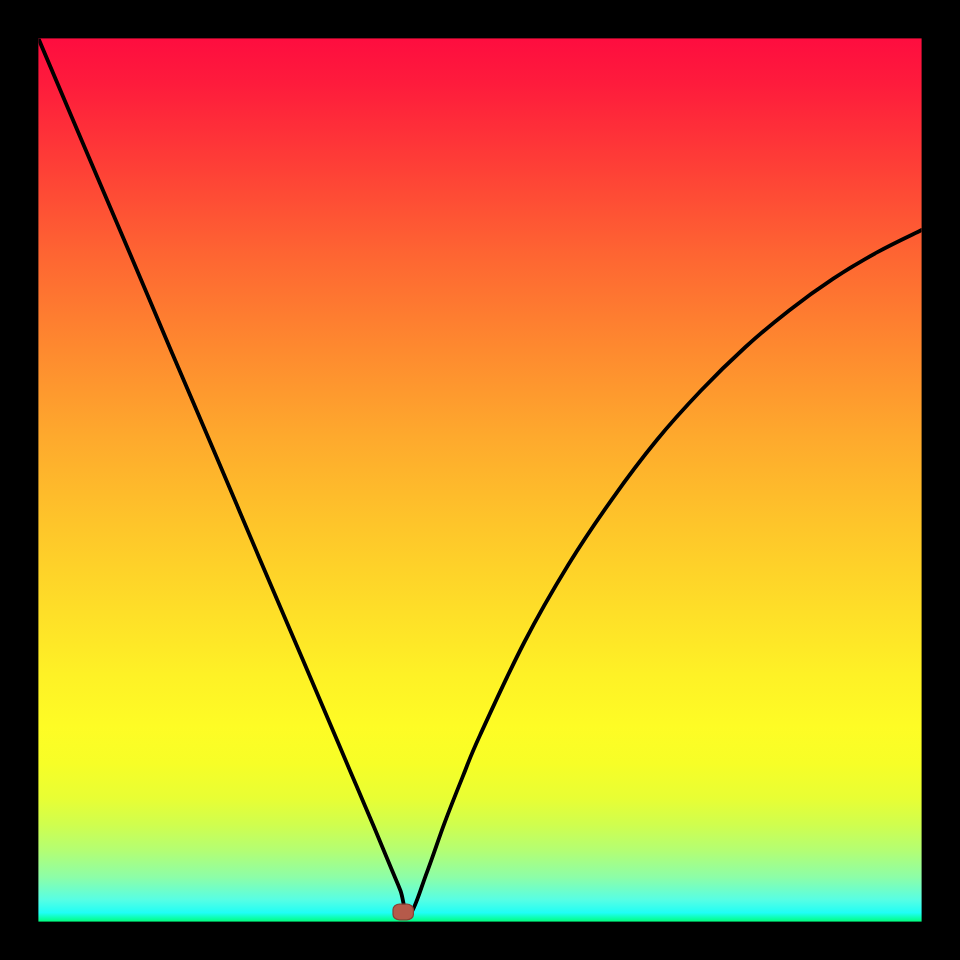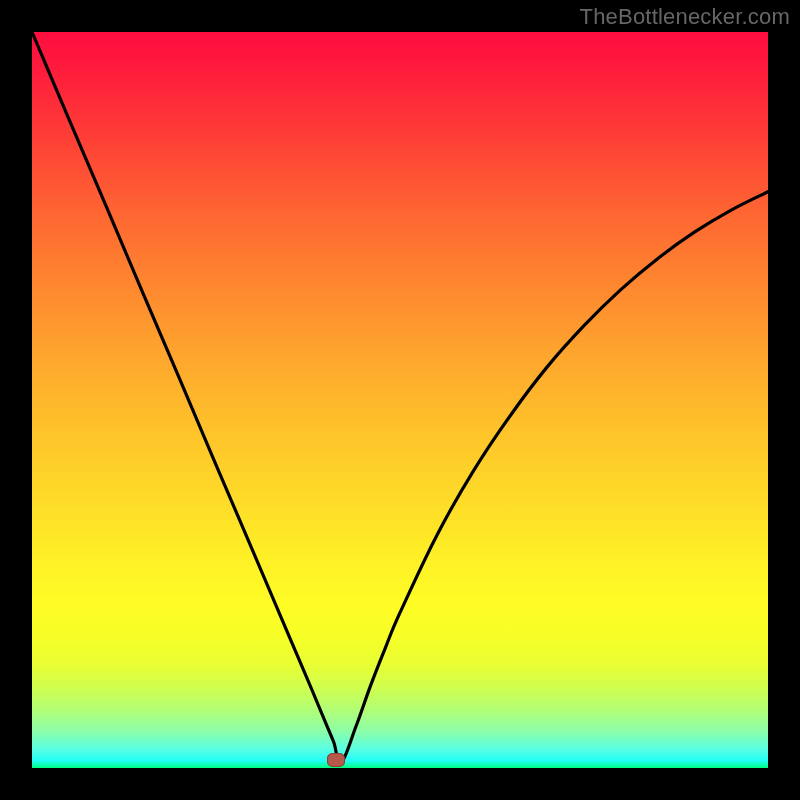--- a/index.html
+++ b/index.html
@@ -69,20 +69,19 @@
     border-radius: 6px / 5px;
     background: #b55a4a;
     border: 1px solid #8a3f33;
     transform: translate(-50%, -50%);
   }
 </style>
 </head>
 <body>
 
 <div class="stage">
-  <div class="watermark">TheBottlenecker.com</div>
   <div class="plot">
     <svg class="curve-svg" viewBox="0 0 736 736" preserveAspectRatio="none">
       <path id="curve-path" fill="none" stroke="#000" stroke-width="3.2" stroke-linecap="round" stroke-linejoin="round" d="M 0.00 0.00 C 6.75 15.92, 23.31 55.14, 36.80 86.85 C 50.29 118.56, 60.11 141.25, 73.60 172.96 C 87.09 204.67, 96.91 228.10, 110.40 259.81 C 123.89 291.52, 133.71 314.21, 147.20 345.92 C 160.69 377.63, 170.51 401.06, 184.00 432.77 C 197.49 464.48, 208.66 490.41, 220.80 518.88 C 232.94 547.35, 242.14 569.04, 250.24 588.06 C 258.34 607.09, 259.56 609.97, 264.96 622.66 C 270.36 635.34, 274.28 644.43, 279.68 657.25 C 285.08 670.07, 290.35 682.86, 294.40 692.58 C 298.45 702.29, 299.06 703.22, 301.76 710.24 C 304.46 717.26, 305.07 733.68, 309.12 730.85 C 313.17 728.01, 318.44 708.95, 323.84 694.78 C 329.24 680.62, 333.16 668.01, 338.56 653.57 C 343.96 639.13, 347.88 629.39, 353.28 616.03 C 358.68 602.67, 358.55 601.35, 368.00 580.70 C 377.45 560.06, 391.31 529.47, 404.80 503.42 C 418.29 477.38, 428.11 460.65, 441.60 438.66 C 455.09 416.66, 464.91 402.48, 478.40 383.46 C 491.89 364.43, 501.71 351.34, 515.20 334.88 C 528.69 318.42, 538.51 307.83, 552.00 293.66 C 565.49 279.50, 575.31 269.88, 588.80 257.60 C 602.29 245.32, 612.11 237.21, 625.60 226.69 C 639.09 216.16, 648.91 209.10, 662.40 200.19 C 675.89 191.29, 685.71 185.53, 699.20 178.11 C 712.69 170.69, 729.25 163.09, 736.00 159.71"></path>
     </svg>
     <div id="marker" class="marker" style="left: 303.968px; top: 727.904px;"></div>
   </div>
 </div>
 
 </body></html>

